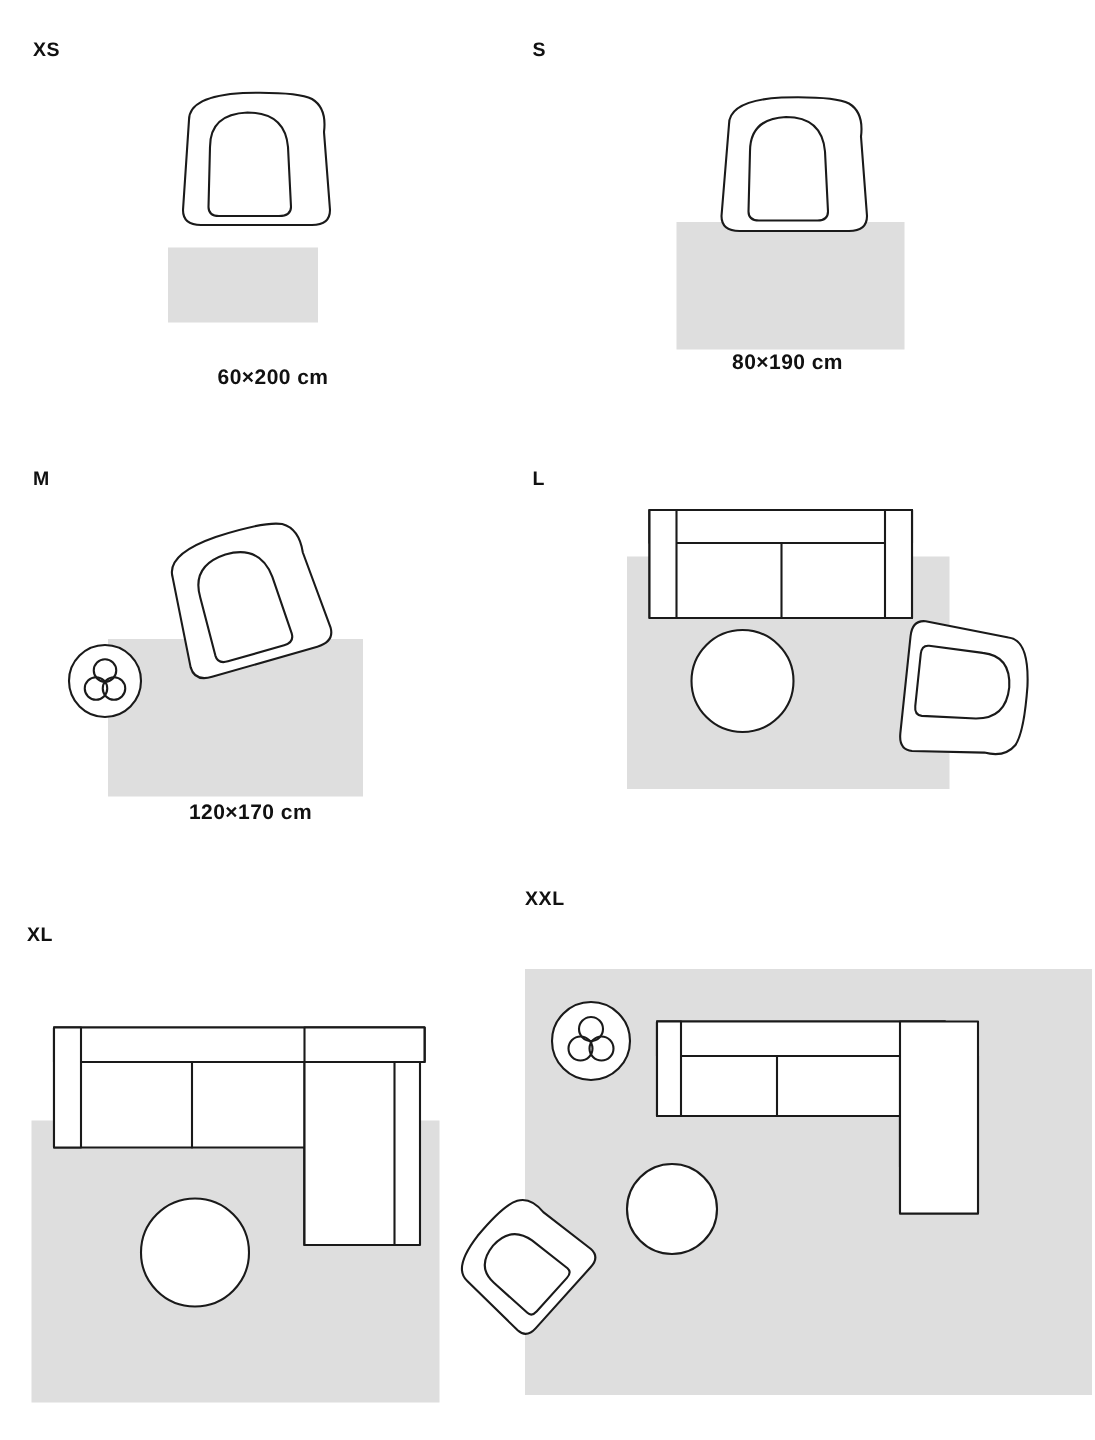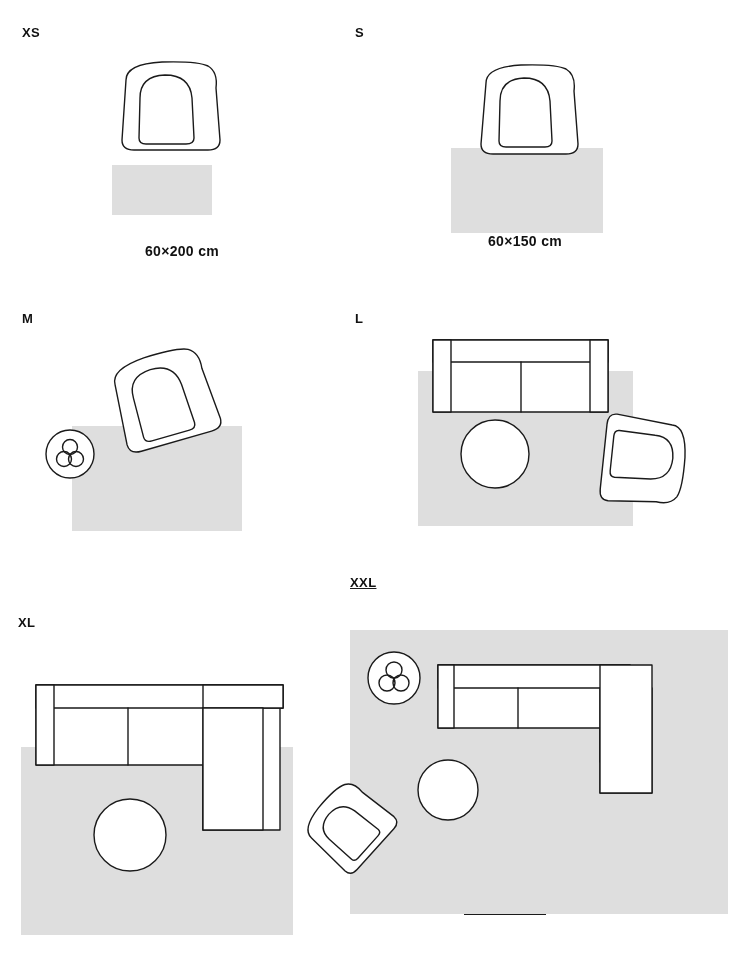--- a/index.html
+++ b/index.html
@@ -89,21 +89,21 @@
     <div class="size-label">S</div>
     <div class="stage" style="height:195px;">
       <svg width="340" height="195" viewBox="0 0 340 195">
         <rect class="rug" x="96" y="108" width="152" height="85"></rect>
         <g>
           <path class="furn" d="M131 43 Q131 27 166 25 Q201 24 211 29 Q221 35 219 51 L223 104 Q223 114 211 114 L138 114 Q126 114 126 104 Z"></path>
           <path class="furn" d="M145 61 Q145 39 169 38 Q193 38 195 61 L197 101 Q197 107 190 107 L151 107 Q144 107 144 101 Z"></path>
         </g>
       </svg>
     </div>
-    <div class="dim-label" style="width:340px; margin-top:-2px;">60×150 cm</div>
+    <div class="dim-label" style="width:340px; margin-top:-2px;">80×190 cm</div>
   </div>
 
   <div class="cell" style="left:22px; top:300px; width:320px;">
     <div class="size-label">M</div>
     <div class="stage" style="height:215px;">
       <svg width="320" height="215" viewBox="0 0 320 215">
         <rect class="rug" x="50" y="100" width="170" height="105"></rect>
 
         <g transform="rotate(-16 150 105)">
           <path class="furn" d="M108 45 Q108 29 143 27 Q178 26 188 31 Q198 37 196 53 L200 106 Q200 116 188 116 L115 116 Q103 116 103 106 Z"></path>
@@ -111,20 +111,21 @@
         </g>
 
         <g>
           <circle class="furn" cx="48" cy="128" r="24"></circle>
           <circle class="furn-line" cx="48" cy="121" r="7.5"></circle>
           <circle class="furn-line" cx="42" cy="133" r="7.5"></circle>
           <circle class="furn-line" cx="54" cy="133" r="7.5"></circle>
         </g>
       </svg>
     </div>
+    <div class="dim-label" style="width:290px; margin-top:-8px;">120×170 cm</div>
   </div>
 
   <div class="cell" style="left:355px; top:300px; width:340px;">
     <div class="size-label">L</div>
     <div class="stage" style="height:215px;">
       <svg width="340" height="215" viewBox="0 0 340 215">
         <rect class="rug" x="63" y="45" width="215" height="155"></rect>
 
         <g>
           <rect class="furn" x="78" y="14" width="175" height="72"></rect>
@@ -159,21 +160,21 @@
           <line class="furn-line" x1="185" y1="78" x2="185" y2="200"></line>
           <rect class="furn" x="185" y="78" width="60" height="122" fill="none"></rect>
         </g>
 
         <circle class="furn" cx="112" cy="205" r="36"></circle>
       </svg>
     </div>
     <div class="dim-label" style="width:320px; margin-top:-22px;">200×290 cm</div>
   </div>
 
-  <div class="cell" style="left:350px; top:564px; width:372px;text-decoration:underline;">
+  <div class="cell" style="left:350px; top:580px; width:372px;">
     <div class="size-label">XXL</div>
     <div class="stage" style="height:320px;">
       <svg width="372" height="320" viewBox="0 0 372 320">
         <rect class="rug" x="0" y="40" width="378" height="284"></rect>
 
         <g>
           <path class="furn" d="M88 98 L88 75 L280 75 L280 98 L280 172 L250 172 L250 138 L88 138 Z"></path>
           <rect class="furn" x="88" y="75" width="192" height="23"></rect>
           <rect class="furn" x="88" y="75" width="16" height="63"></rect>
           <line class="furn-line" x1="168" y1="98" x2="168" y2="138"></line>

